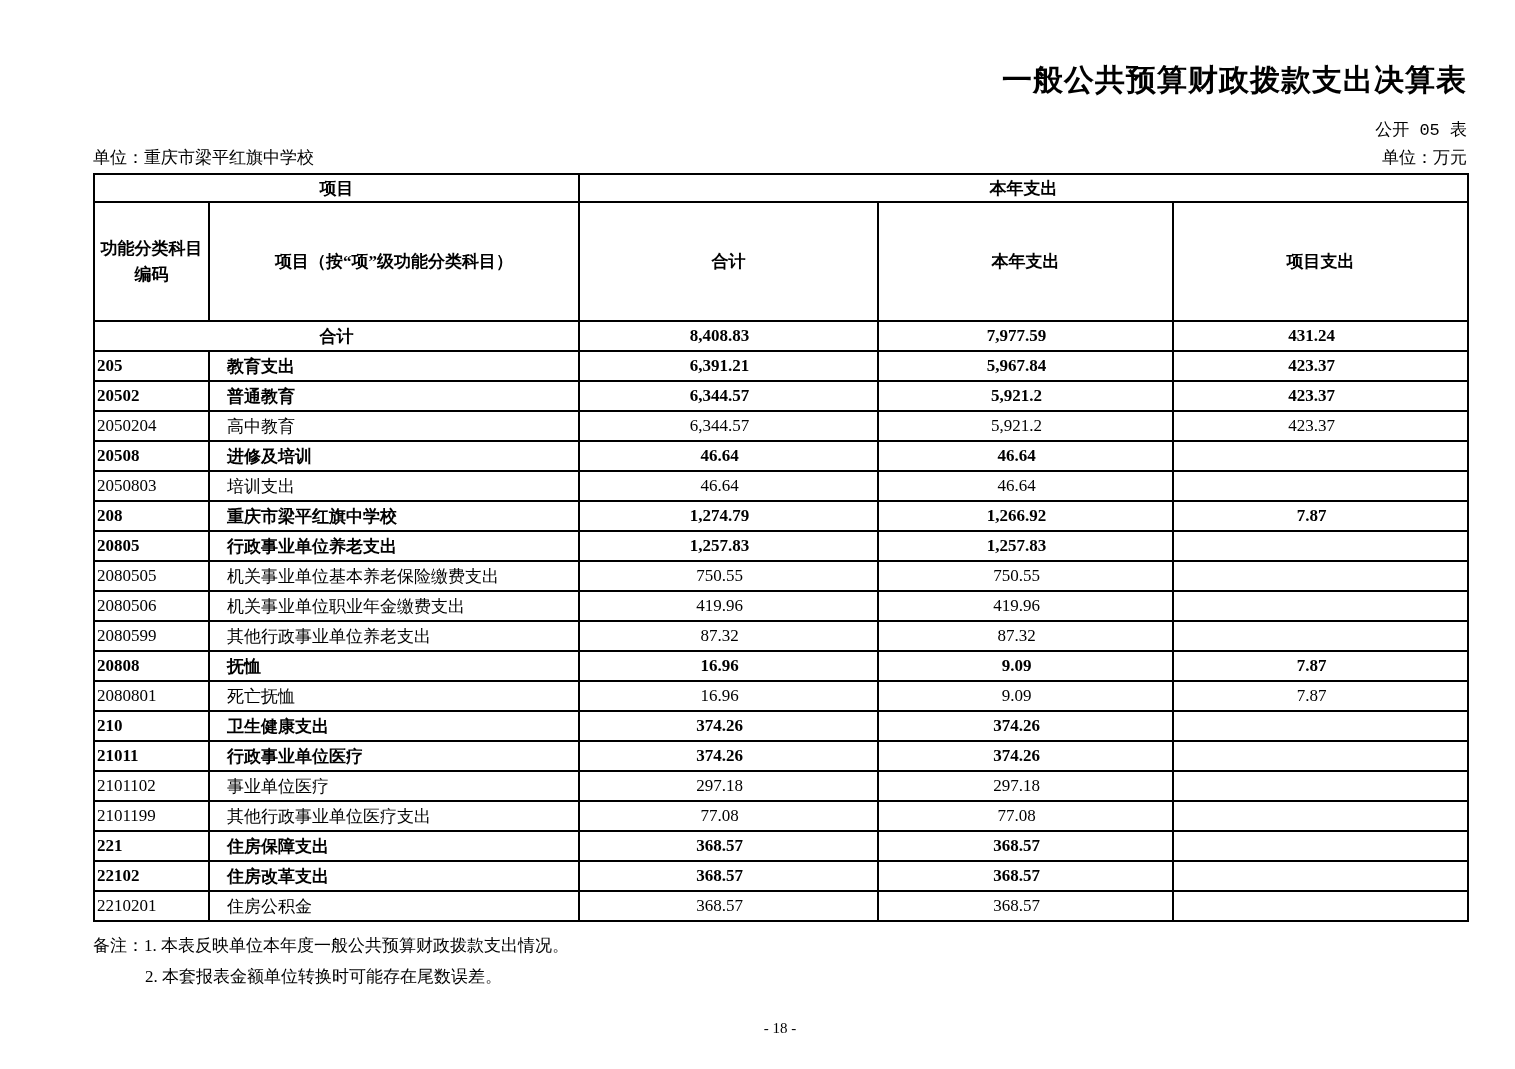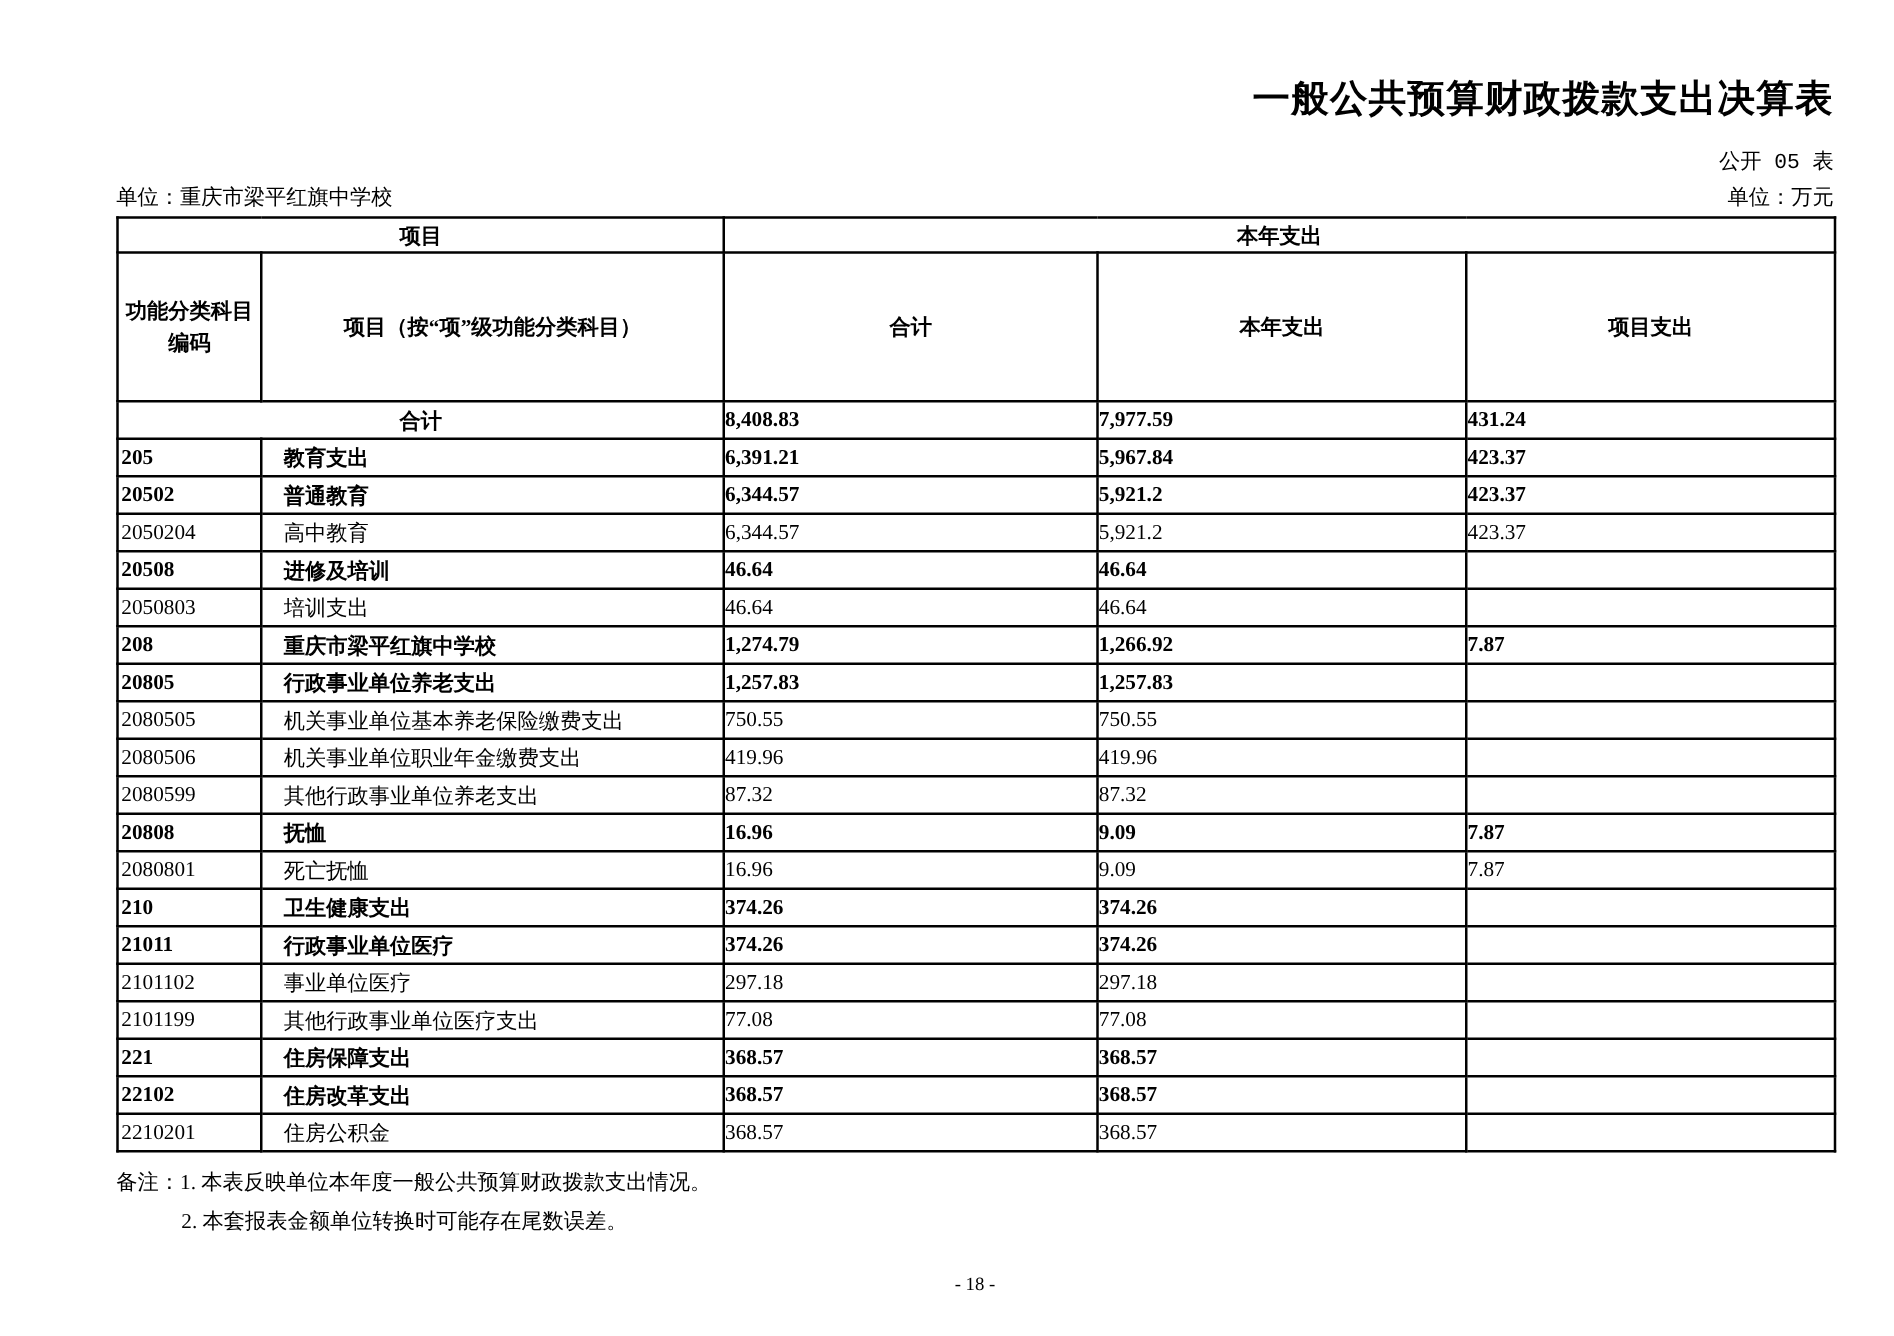--- a/index.html
+++ b/index.html
@@ -62,21 +62,21 @@
   tr.hdr-cols td {
     height: 119px;
     text-align: center;
     font-weight: bold;
     white-space: normal;
     line-height: 26px;
   }
   tr.data-row td { height: 30px; }
   td.cell-code { text-align: left; padding-left: 2px; }
   td.cell-name { text-align: left; padding-left: 17px; }
-  td.cell-num  { text-align: left; padding-right: 18px; }
+  td.cell-num  { text-align: center; padding-right: 18px; }
   td.cell-merged { text-align: center; }
   tr.bold td { font-weight: bold; }
   .notes {
     margin-top: 11px;
     font-size: 17px;
     line-height: 25px;
   }
   .notes .note-line-2 {
     margin-top: 6px;
     padding-left: 52px;

